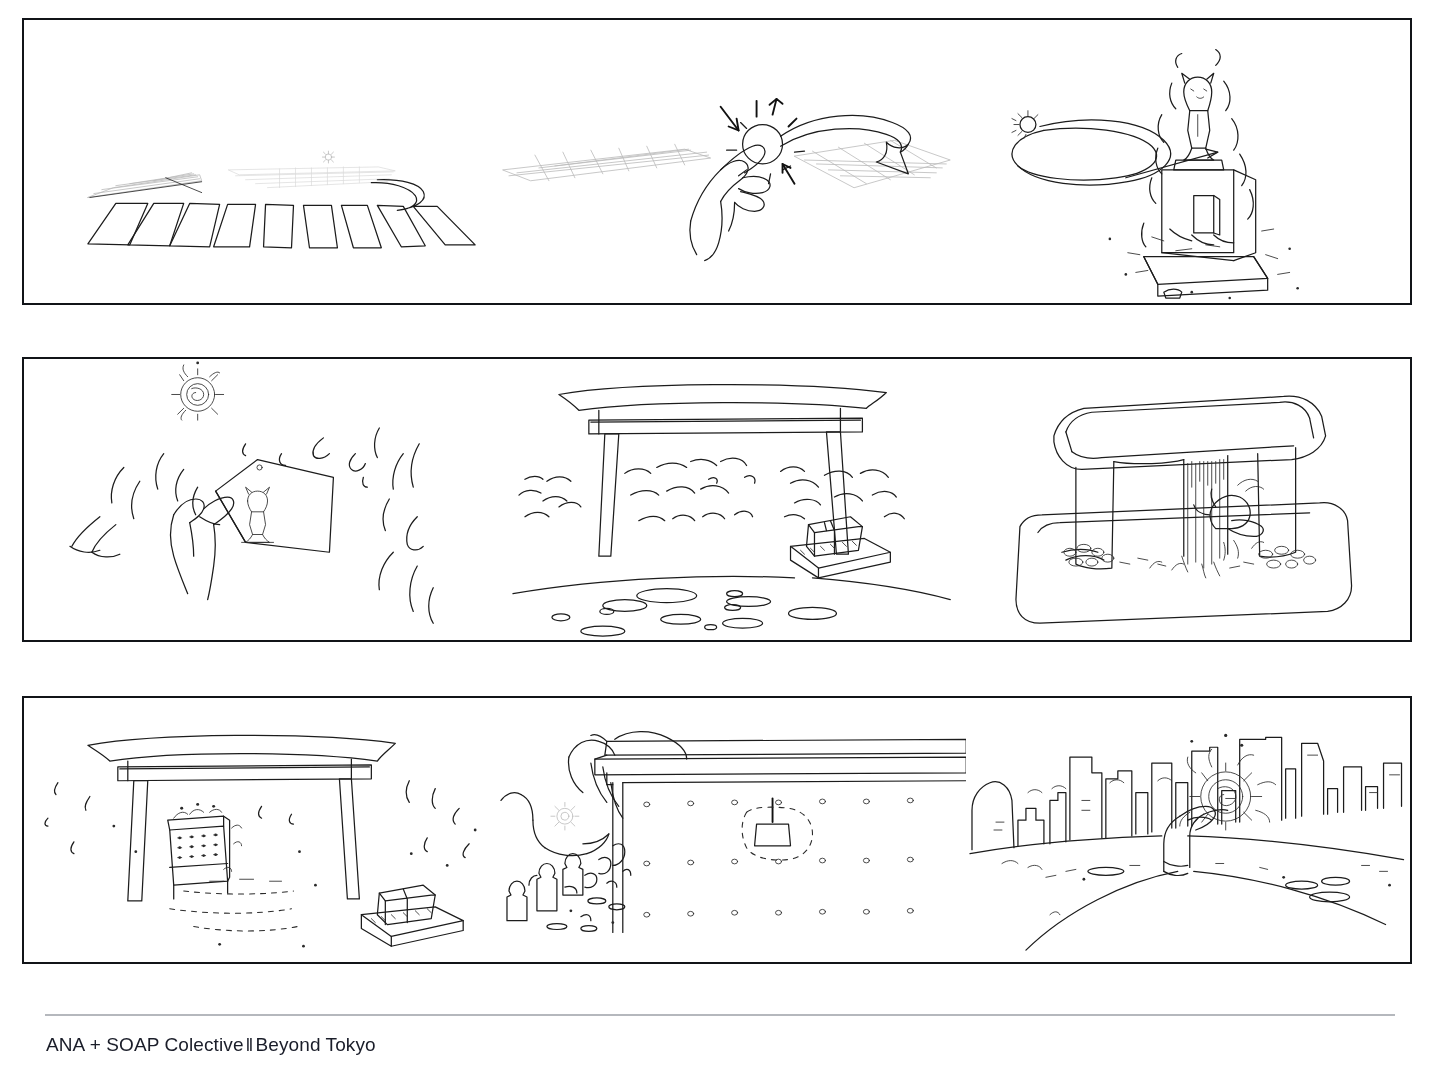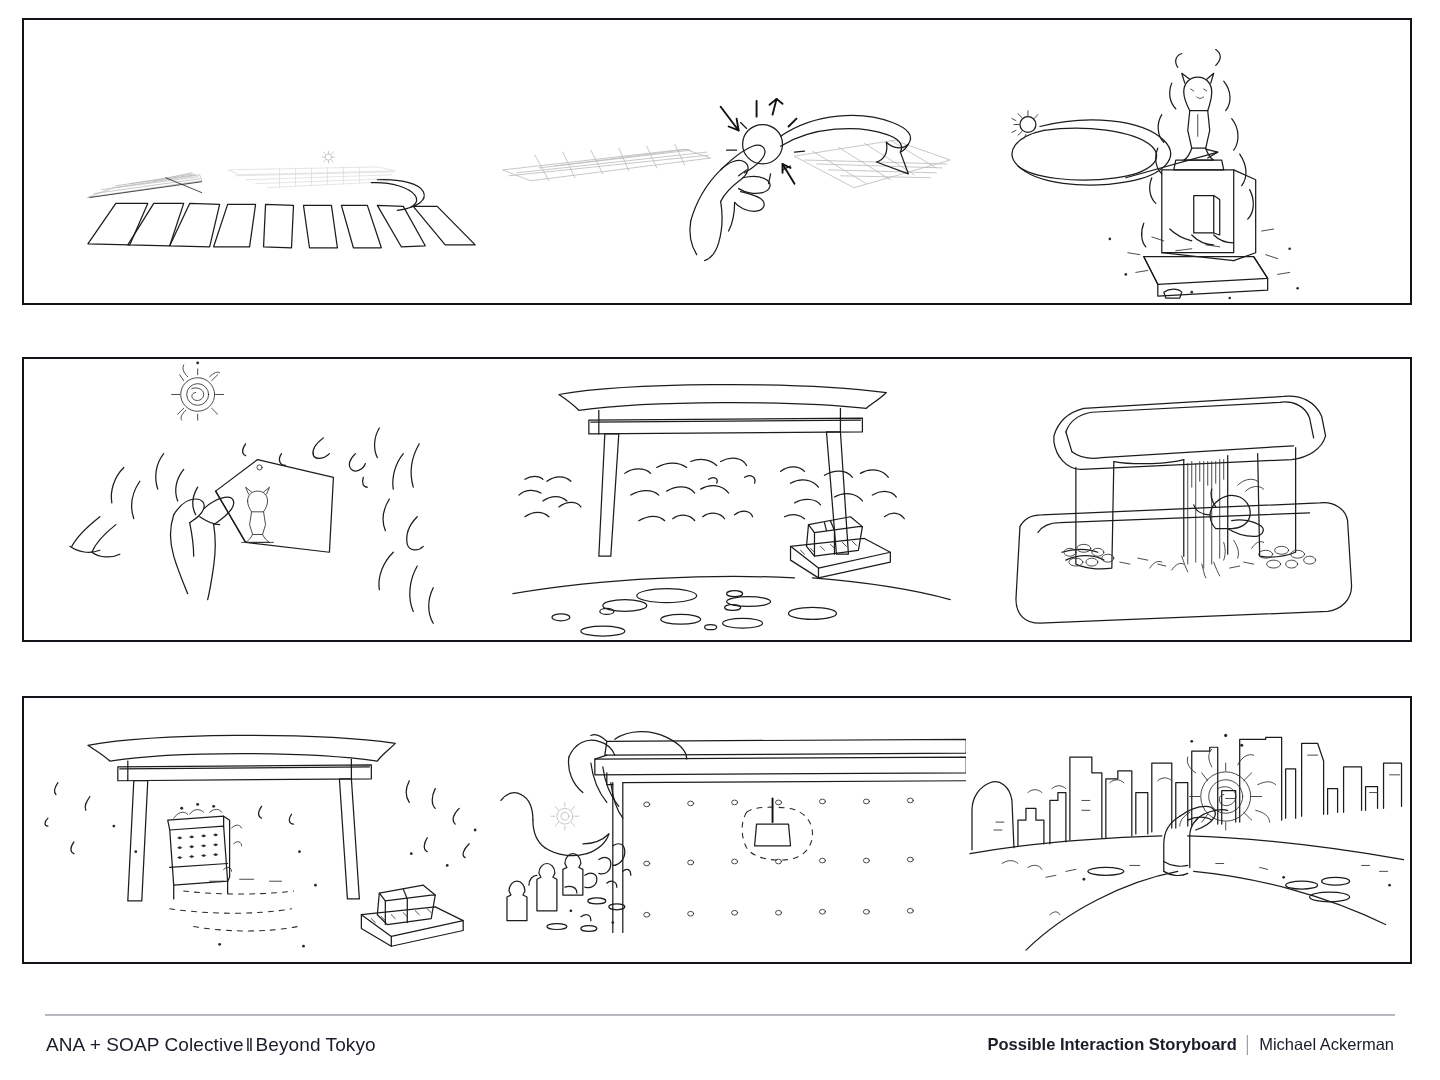--- a/index.html
+++ b/index.html
@@ -811,16 +811,15 @@
           </g>
         </svg>
       </div>
 
     </div>
   </div>
 
   <div id="footer">
     <div id="footer-divider"></div>
     <div id="footer-left"><span>ANA + SOAP Colective</span><span class="sep">‖</span><span>Beyond Tokyo</span></div>
-    <div id="footer-right"><span class="doc-title">Possible Interaction Storyboard</span><span class="vbar">│</span><span class="author">Michael Ackerman</span></div>
   </div>
 
 </div>
 
 </body></html>

